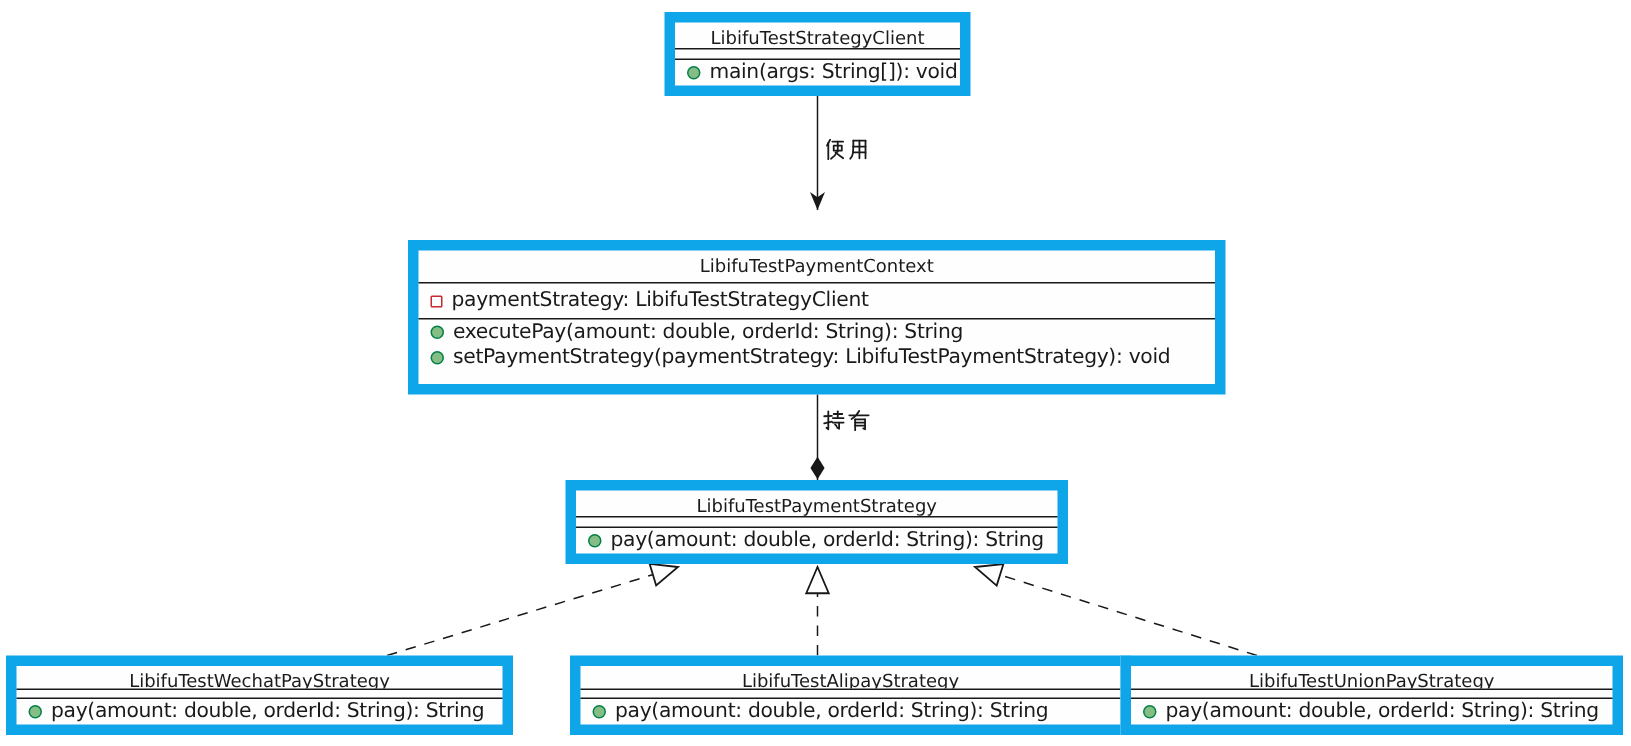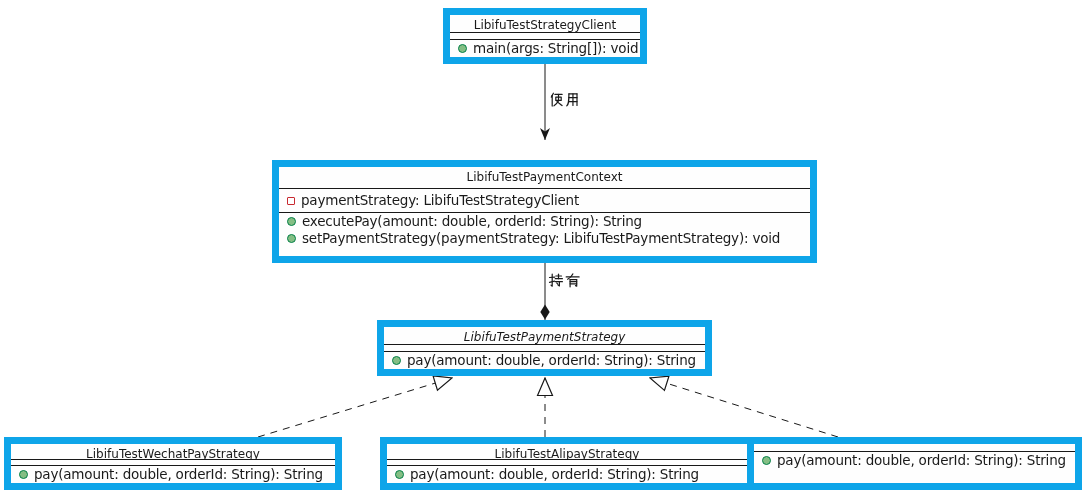--- a/index.html
+++ b/index.html
@@ -9,21 +9,21 @@
   }
   .edges{position:absolute;left:0;top:0;width:1087px;height:497px;}
   .uml-class{
     position:absolute;background:#FEFEFE;border:7px solid #0ea5e9;box-sizing:border-box;
     display:flex;flex-direction:column;
   }
   .uml-title{
     height:21px;line-height:21px;border-bottom:1px solid #181818;
     font-size:12px;text-align:center;white-space:nowrap;overflow:hidden;
   }
-  .uml-title.italic{font-style:italic;}
+  .uml-title.italic{}
   .uml-fields-empty{height:7px;border-bottom:1px solid #181818;}
   .uml-fields{
     border-bottom:1px solid #181818;padding:3px 0;display:flex;flex-direction:column;justify-content:center;
   }
   .uml-methods{flex:1;display:flex;flex-direction:column;justify-content:flex-start;}
   .member-row{
     display:flex;align-items:center;gap:6px;padding:0 8px;
     font-size:13.5px;letter-spacing:-0.2px;line-height:17px;white-space:nowrap;overflow:hidden;
   }
   .vis-public{
@@ -168,20 +168,21 @@
     <div class="uml-fields-empty"></div>
     <div class="uml-methods">
       <div class="member-row">
         <span class="vis-public"></span>
         <span>pay(amount: double, orderId: String): String</span>
       </div>
     </div>
   </div>
 
   <div class="uml-class" style="left:747px;top:437px;width:335px;height:53px;">
+    <div class="uml-title">LibifuTestUnionPayStrategy</div>
     <div class="uml-fields-empty"></div>
     <div class="uml-methods">
       <div class="member-row">
         <span class="vis-public"></span>
         <span>pay(amount: double, orderId: String): String</span>
       </div>
     </div>
   </div>
 
 </div>

